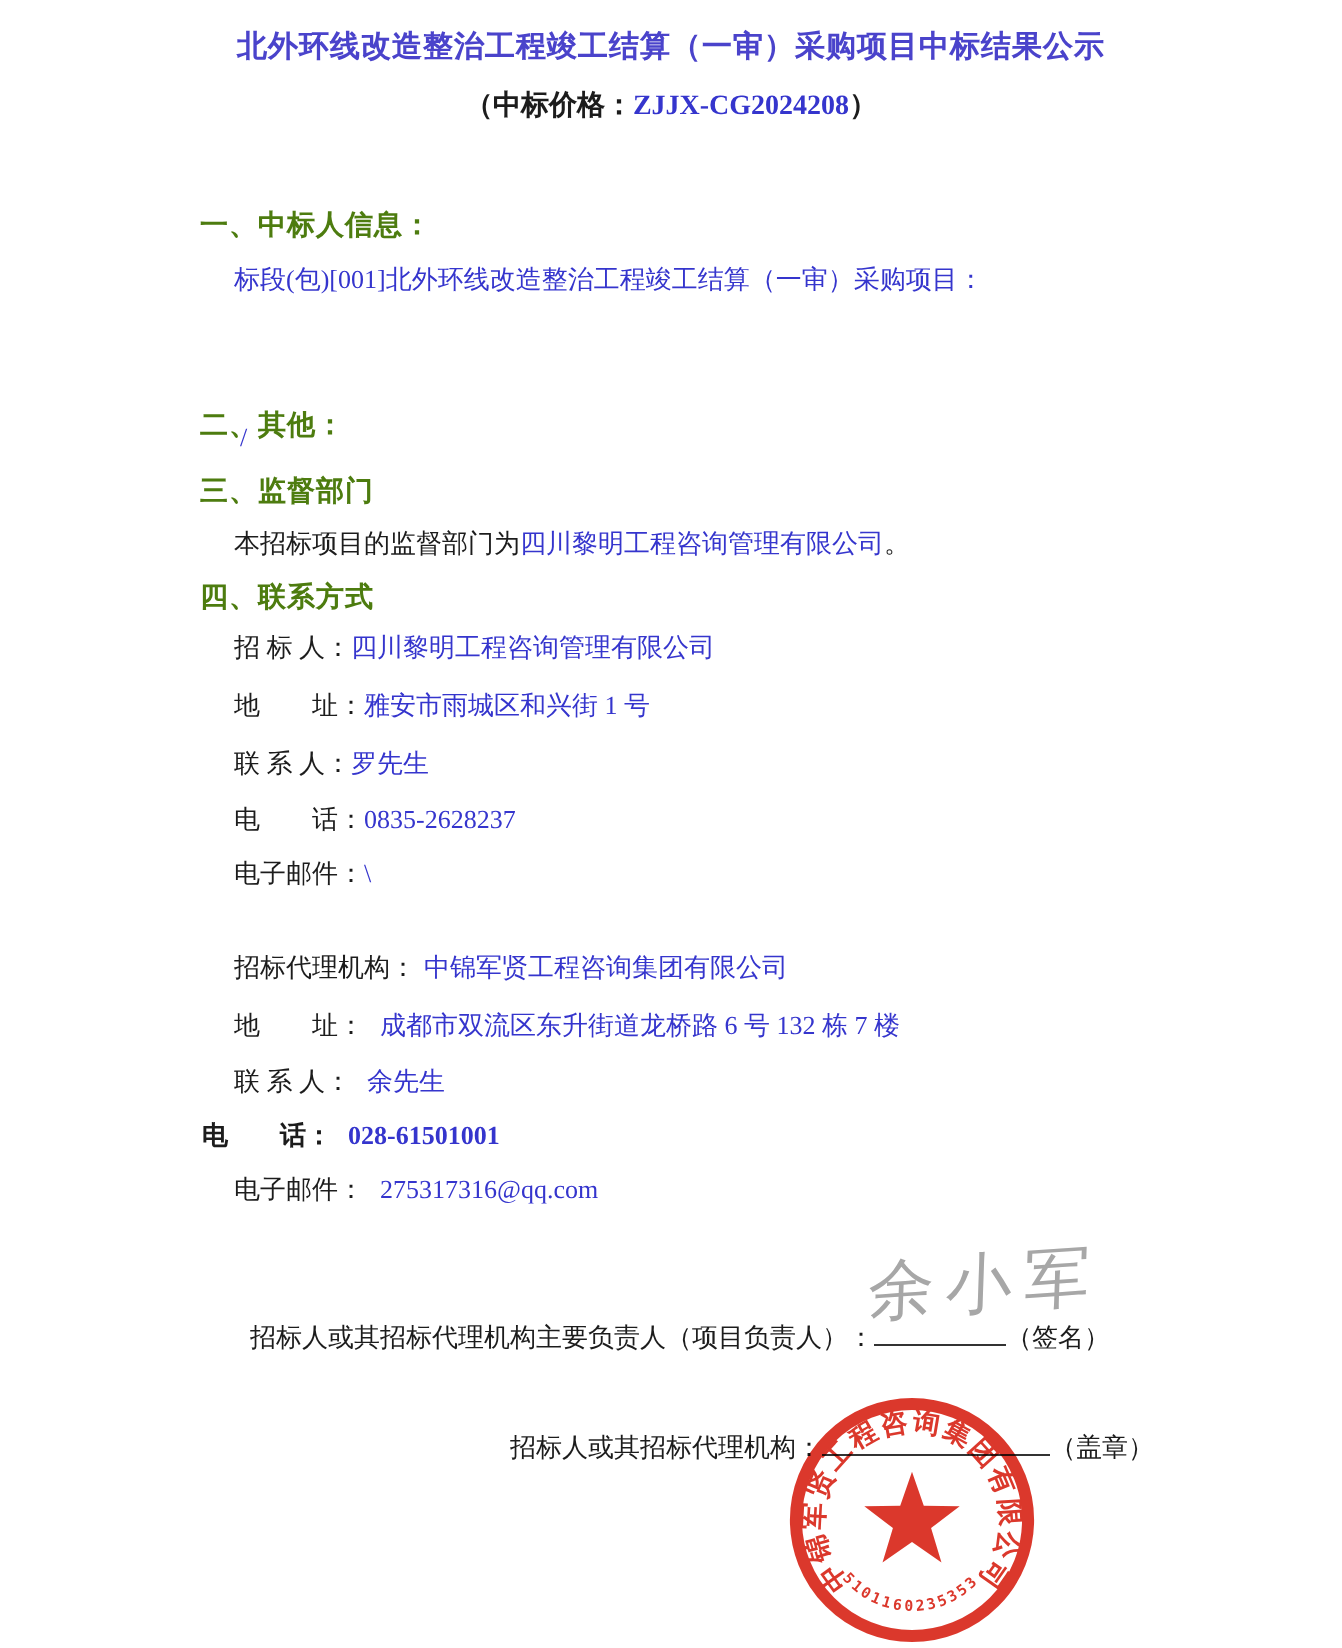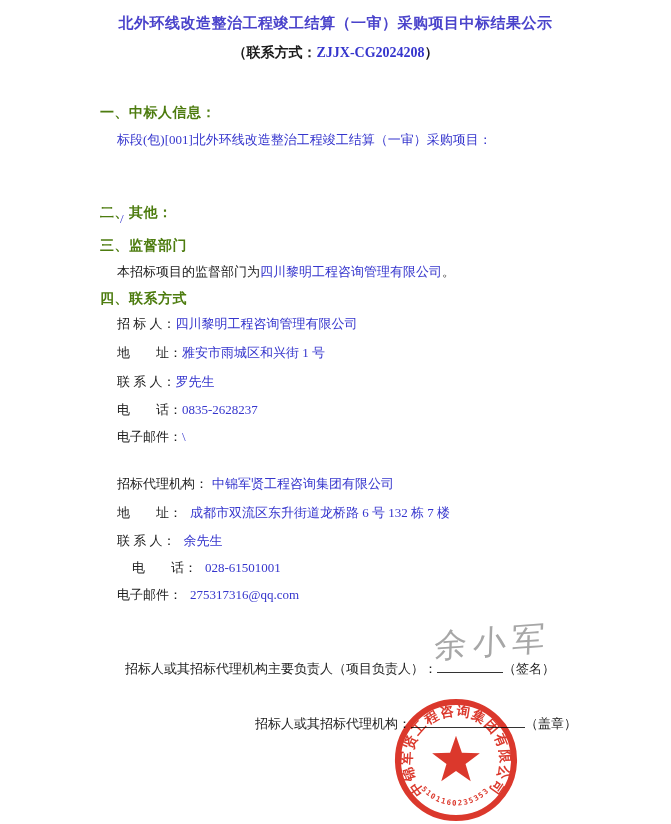--- a/index.html
+++ b/index.html
@@ -55,21 +55,21 @@
   .seal-text { font-family: "DejaVu Serif", serif; font-weight: bold; }
 </style>
 </head>
 <body>
 
 <div id="page">
 
   <div class="abs center title" style="top:14px;">北外环线改造整治工程竣工结算（一审）采购项目中标结果公示</div>
 
   <div class="abs center subtitle" style="top:44px;">
-    <span>（联系方式：</span><span class="blue" style="font-weight:bold;">ZJJX-CG2024208</span><span>）</span>
+    <span>（中标价格：</span><span class="blue" style="font-weight:bold;">ZJJX-CG2024208</span><span>）</span>
   </div>
 
   <div class="abs heading" style="left:100px; top:104px;">一、中标人信息：</div>
 
   <div class="abs body-line blue" style="left:117px; top:131px;">标段(包)[001]北外环线改造整治工程竣工结算（一审）采购项目：</div>
 
 
   <div class="abs heading" style="left:100px; top:184px;margin-top:20px;">二、其他：</div>
   <div class="abs body-line blue" style="left:120px; top:210px;">/</div>
 
@@ -98,21 +98,21 @@
 
   <div class="abs body-line" style="left:117px; top:475px;">
     <span class="row-label">招标代理机构：</span><span class="row-value" style="margin-left:4px;">中锦军贤工程咨询集团有限公司</span>
   </div>
   <div class="abs body-line" style="left:117px; top:504px;">
     <span class="row-label">地　　址：</span><span class="row-value" style="margin-left:8px;text-align:right;">成都市双流区东升街道龙桥路 6 号 132 栋 7 楼</span>
   </div>
   <div class="abs body-line" style="left:117px; top:532px;">
     <span class="row-label">联 系 人：</span><span class="row-value" style="margin-left:8px;">余先生</span>
   </div>
-  <div class="abs body-line" style="left:132px; top:559px;">
+  <div class="abs body-line" style="left:101px; top:559px;font-weight:bold;">
     <span class="row-label">电　　话：</span><span class="row-value" style="margin-left:8px;">028-61501001</span>
   </div>
   <div class="abs body-line" style="left:117px; top:586px;">
     <span class="row-label">电子邮件：</span><span class="row-value" style="margin-left:8px;">275317316@qq.com</span>
   </div>
 
   <div class="abs body-line" style="left:125px; top:659px;">
     <span>招标人或其招标代理机构主要负责人（项目负责人）：</span><span class="sig-underline u65"></span><span>（签名）</span>
   </div>
 

